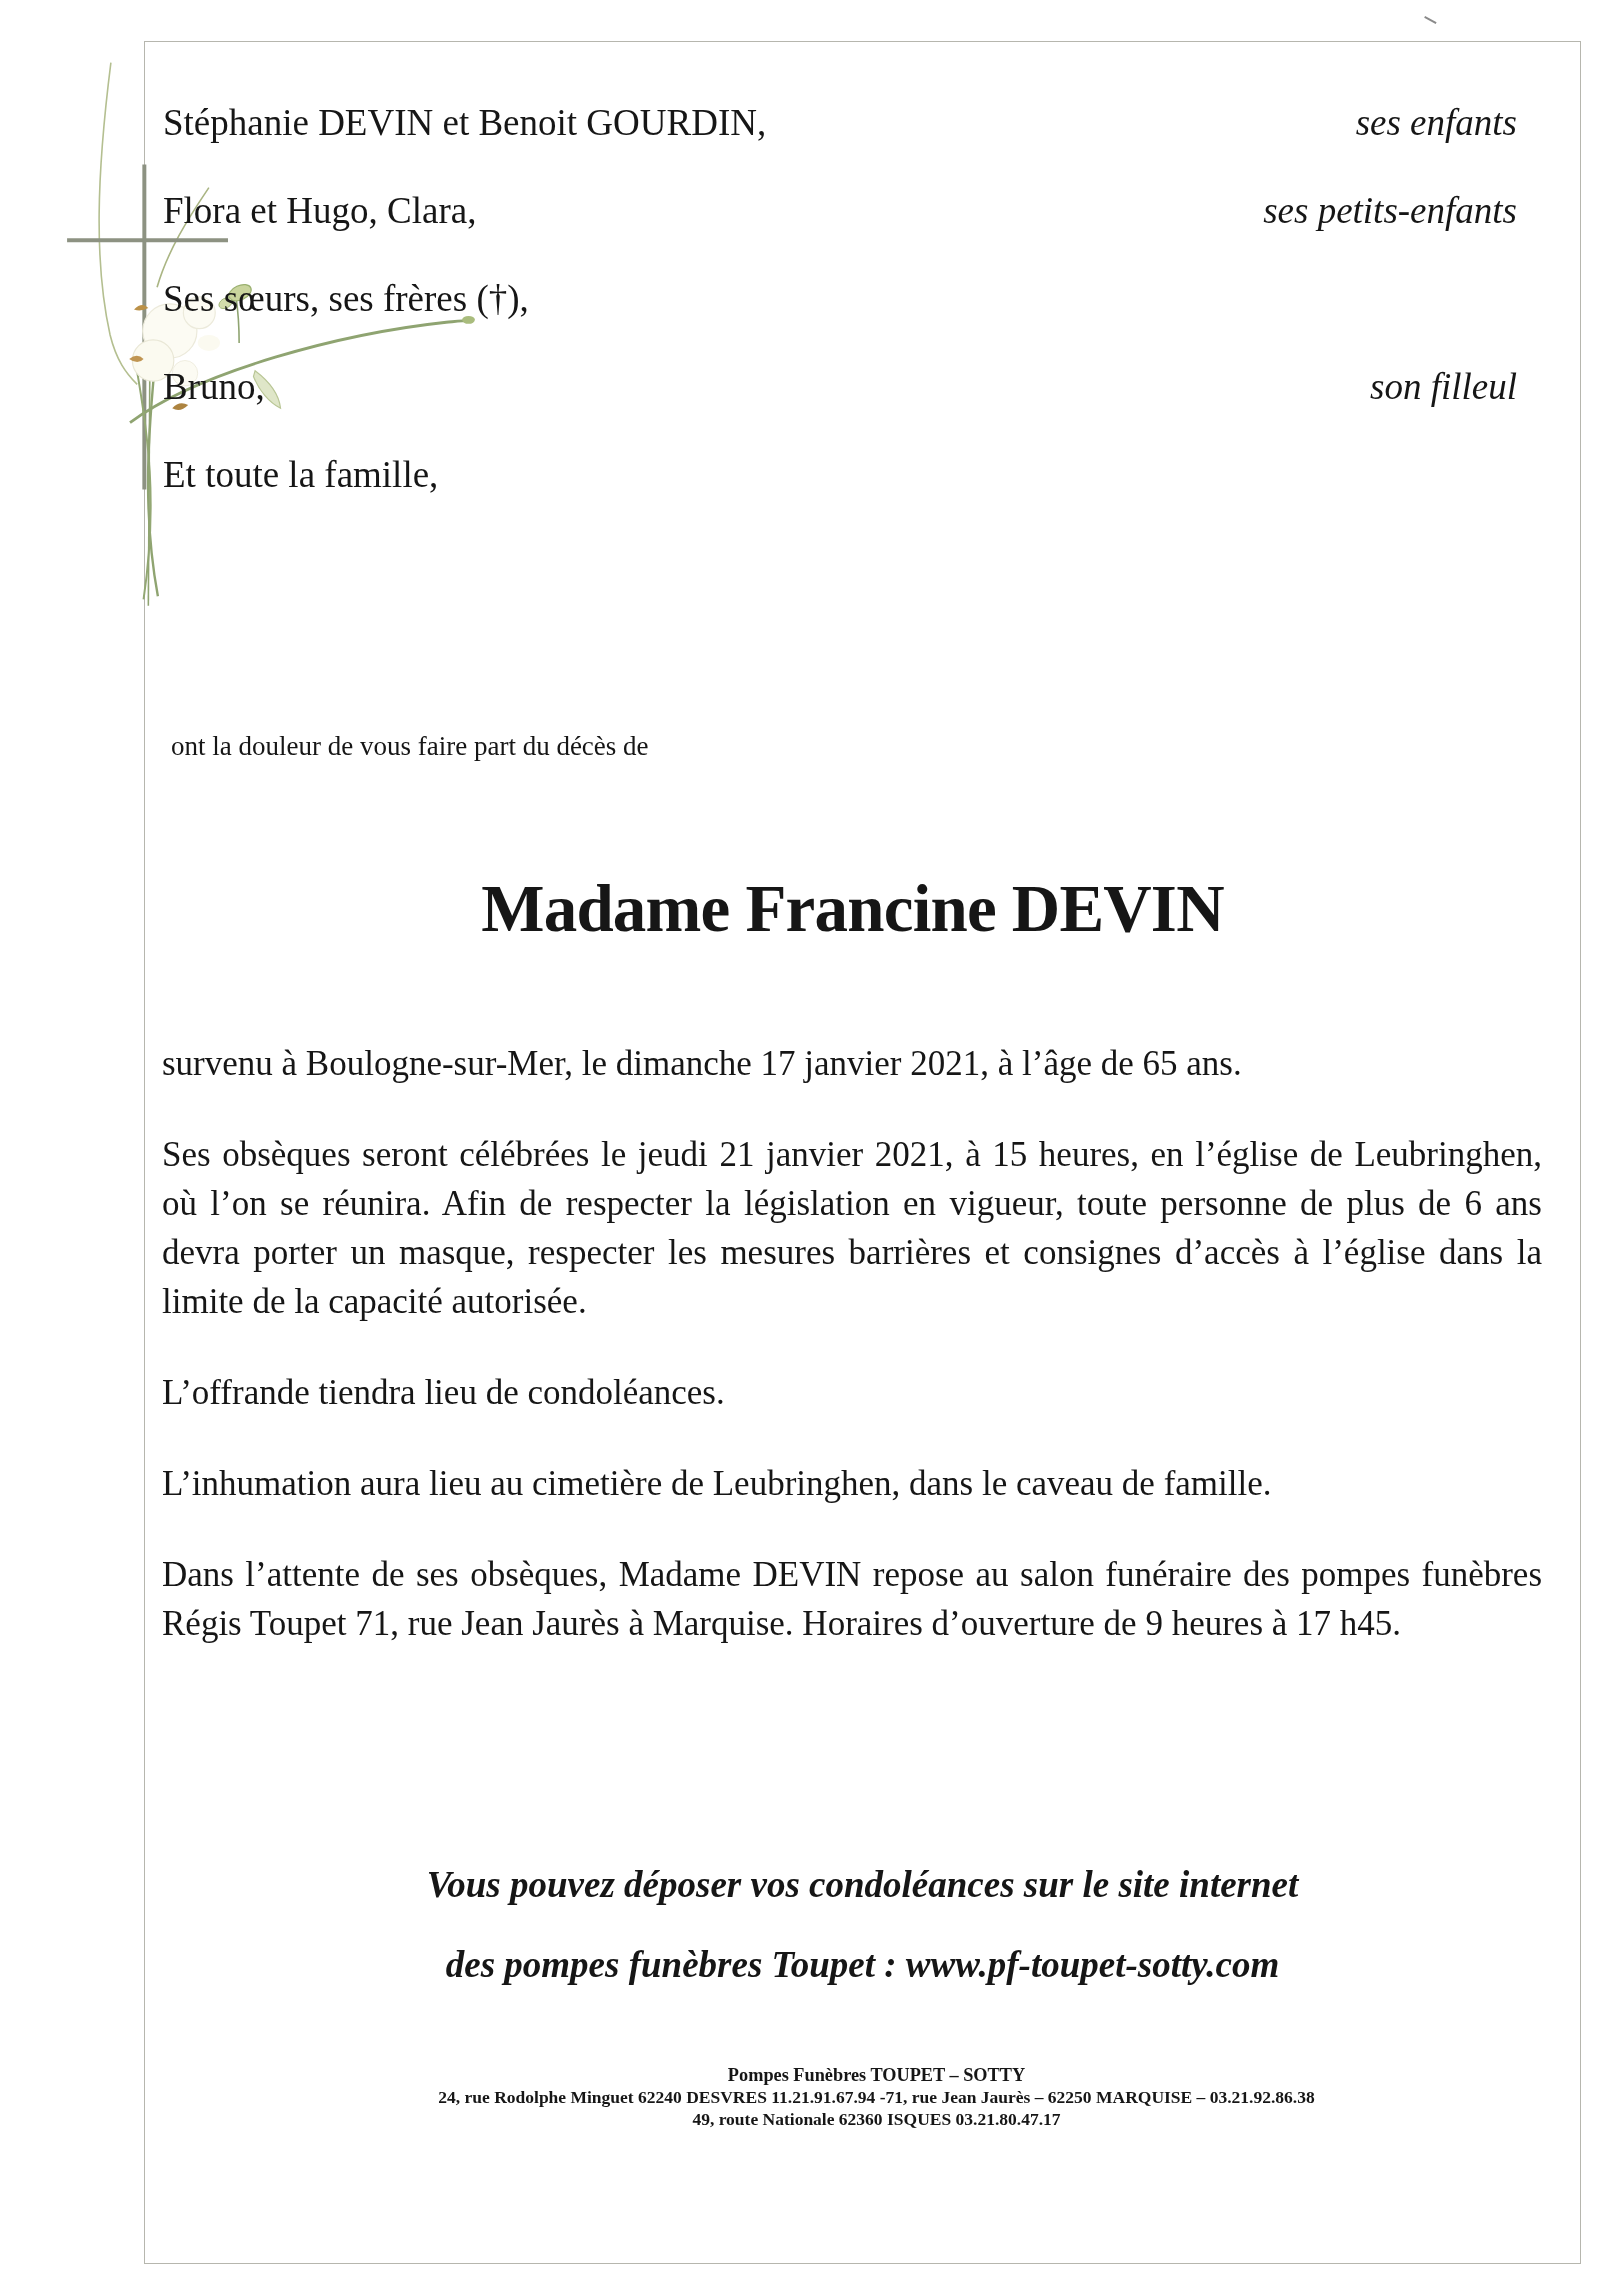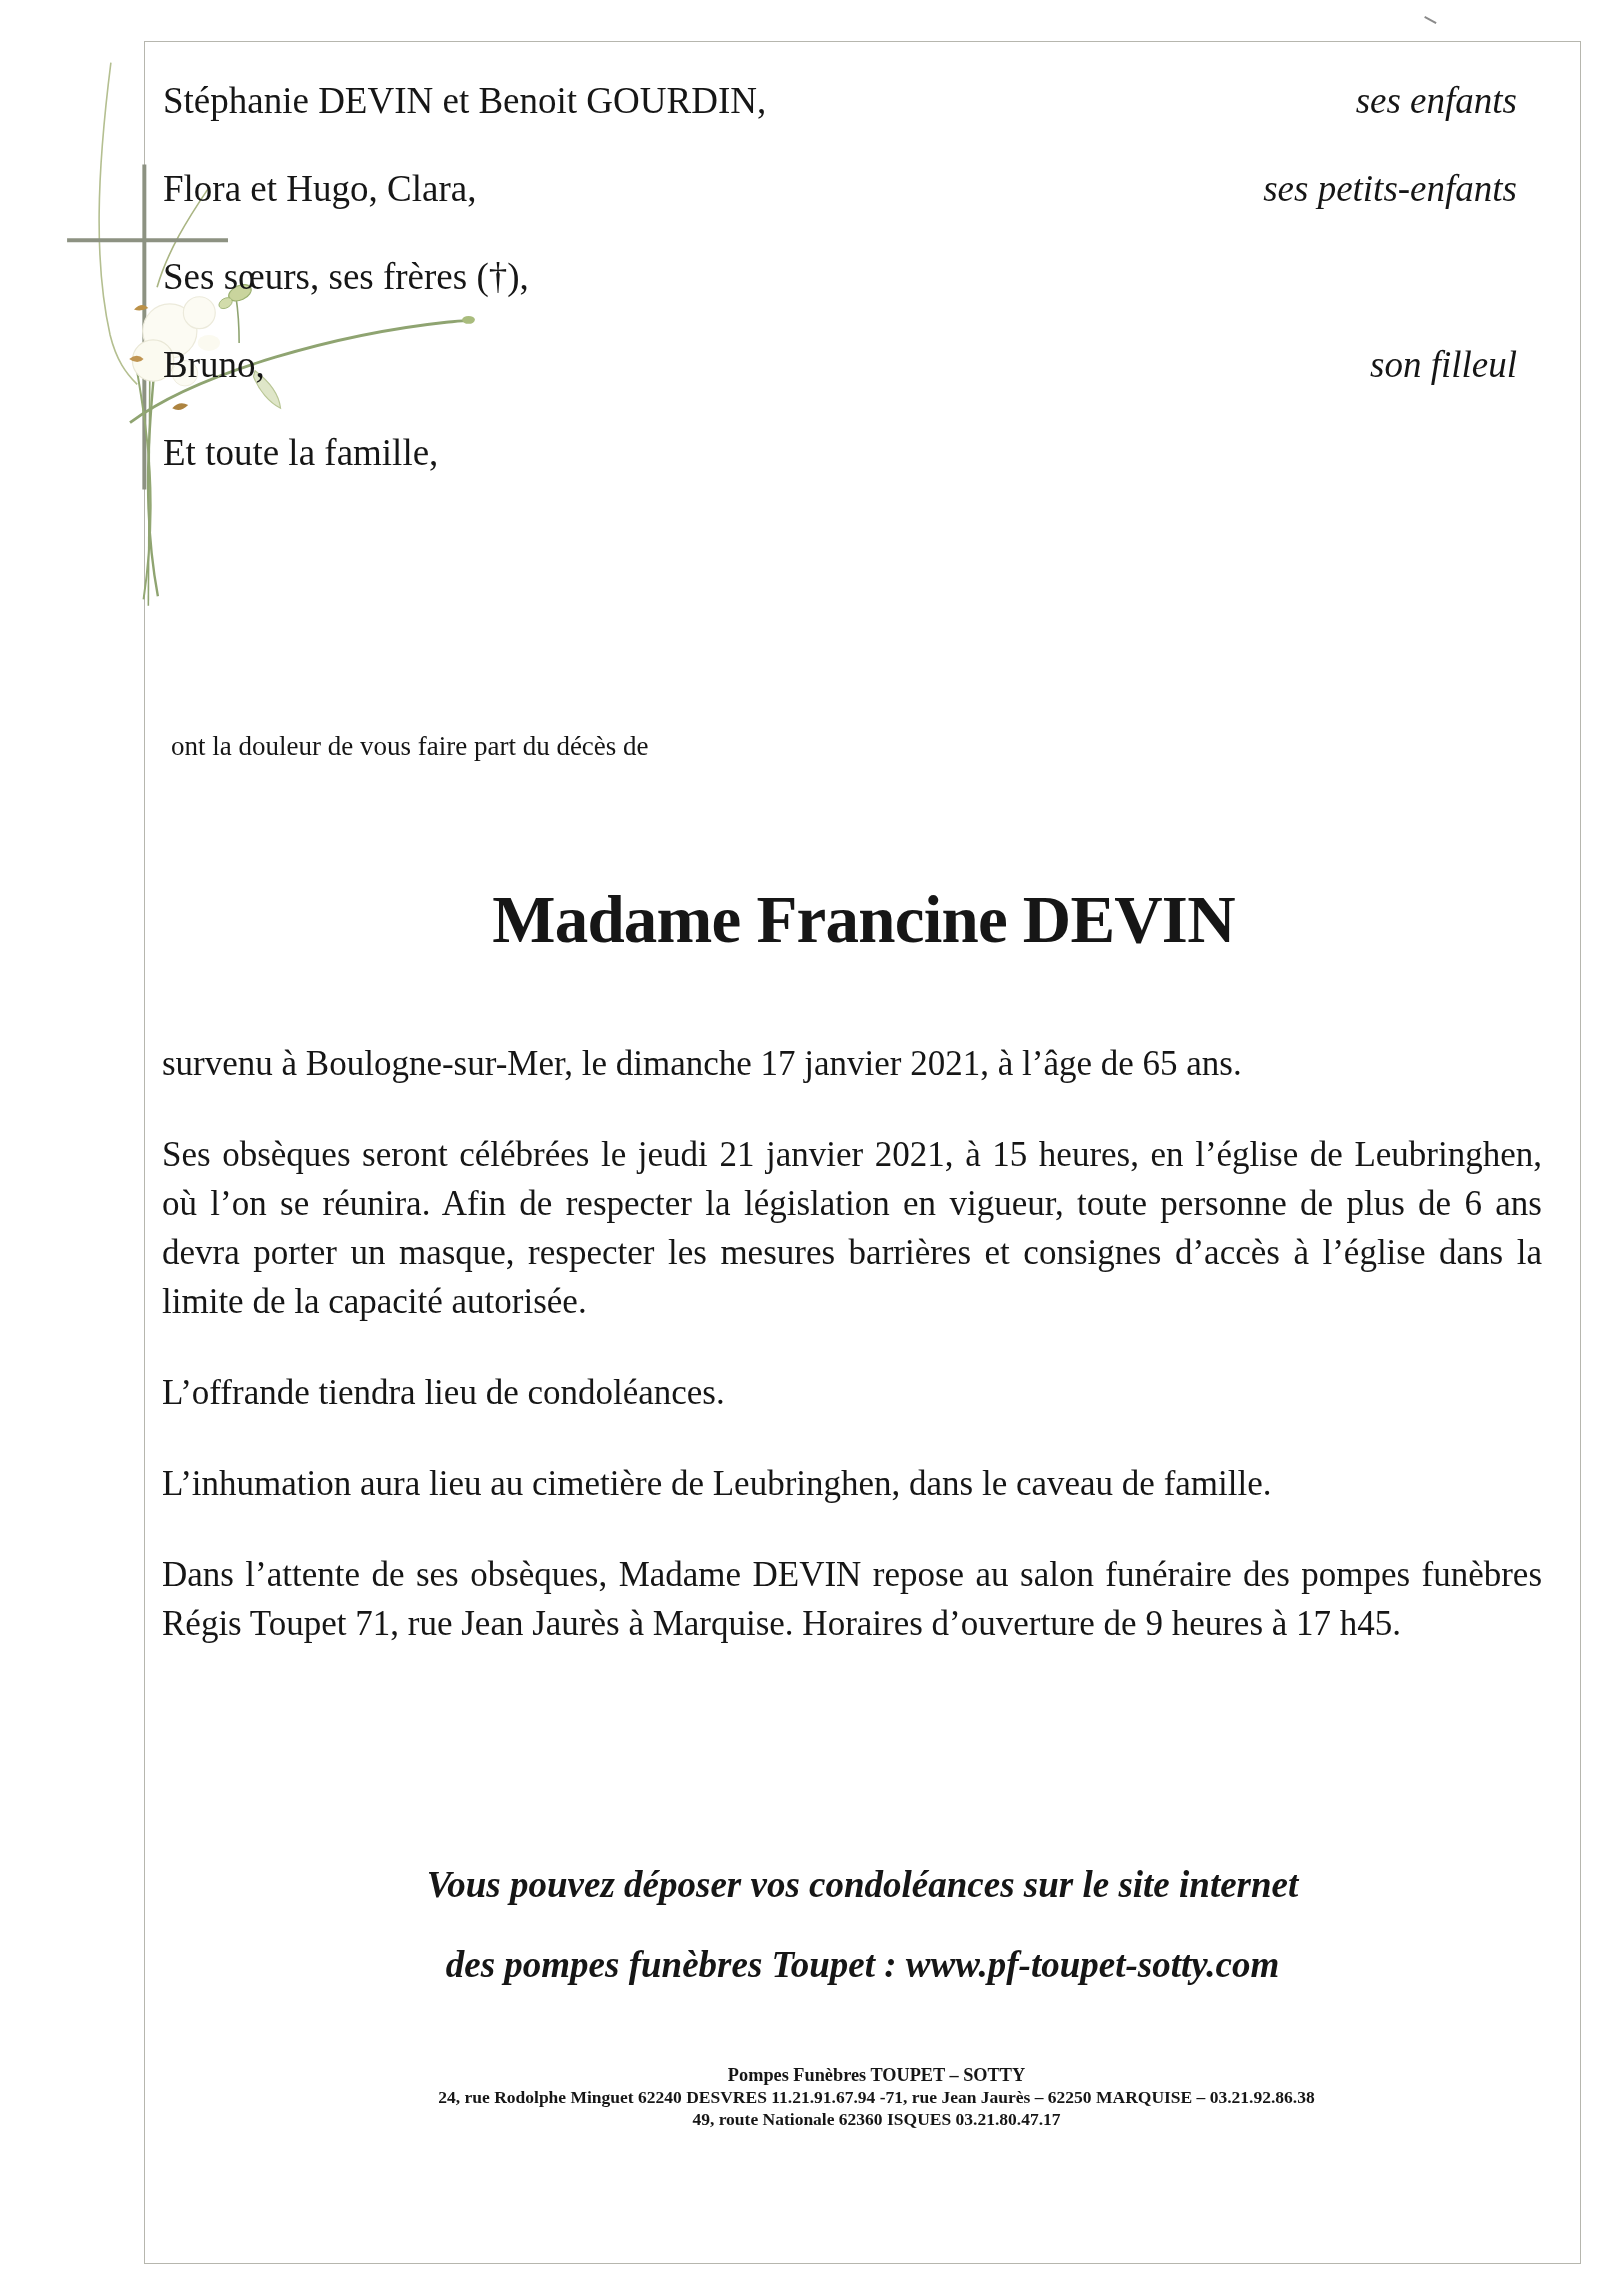--- a/index.html
+++ b/index.html
@@ -35,41 +35,41 @@
   
   .family {
     position: absolute;
     left: 163px; top: 56px;
     width: 1379px;
   }
   .frow {
     height: 88px;
     display: flex;
     justify-content: space-between;
-    align-items: center;
+    align-items: flex-end;
     font-size: 37px;
   }
   .fleft { white-space: nowrap; }
   .fright {
     font-style: italic;
     font-size: 37px;
     margin-right: 25px;
     white-space: nowrap;
   }
   .intro {
     position: absolute;
     left: 171px; top: 726px;
     font-size: 27px;
     line-height: 41px;
   }
   .title {
     position: absolute;
     left: 163px; top: 870px;
     width: 1379px;
-    margin: 11px;
+    margin: 0;
     text-align: center;
     font-size: 67px;
     font-weight: bold;
     letter-spacing: -0.8px;
   }
   .bodytext {
     position: absolute;
     left: 162px; top: 1039px;
     width: 1380px;
     font-size: 35px;

